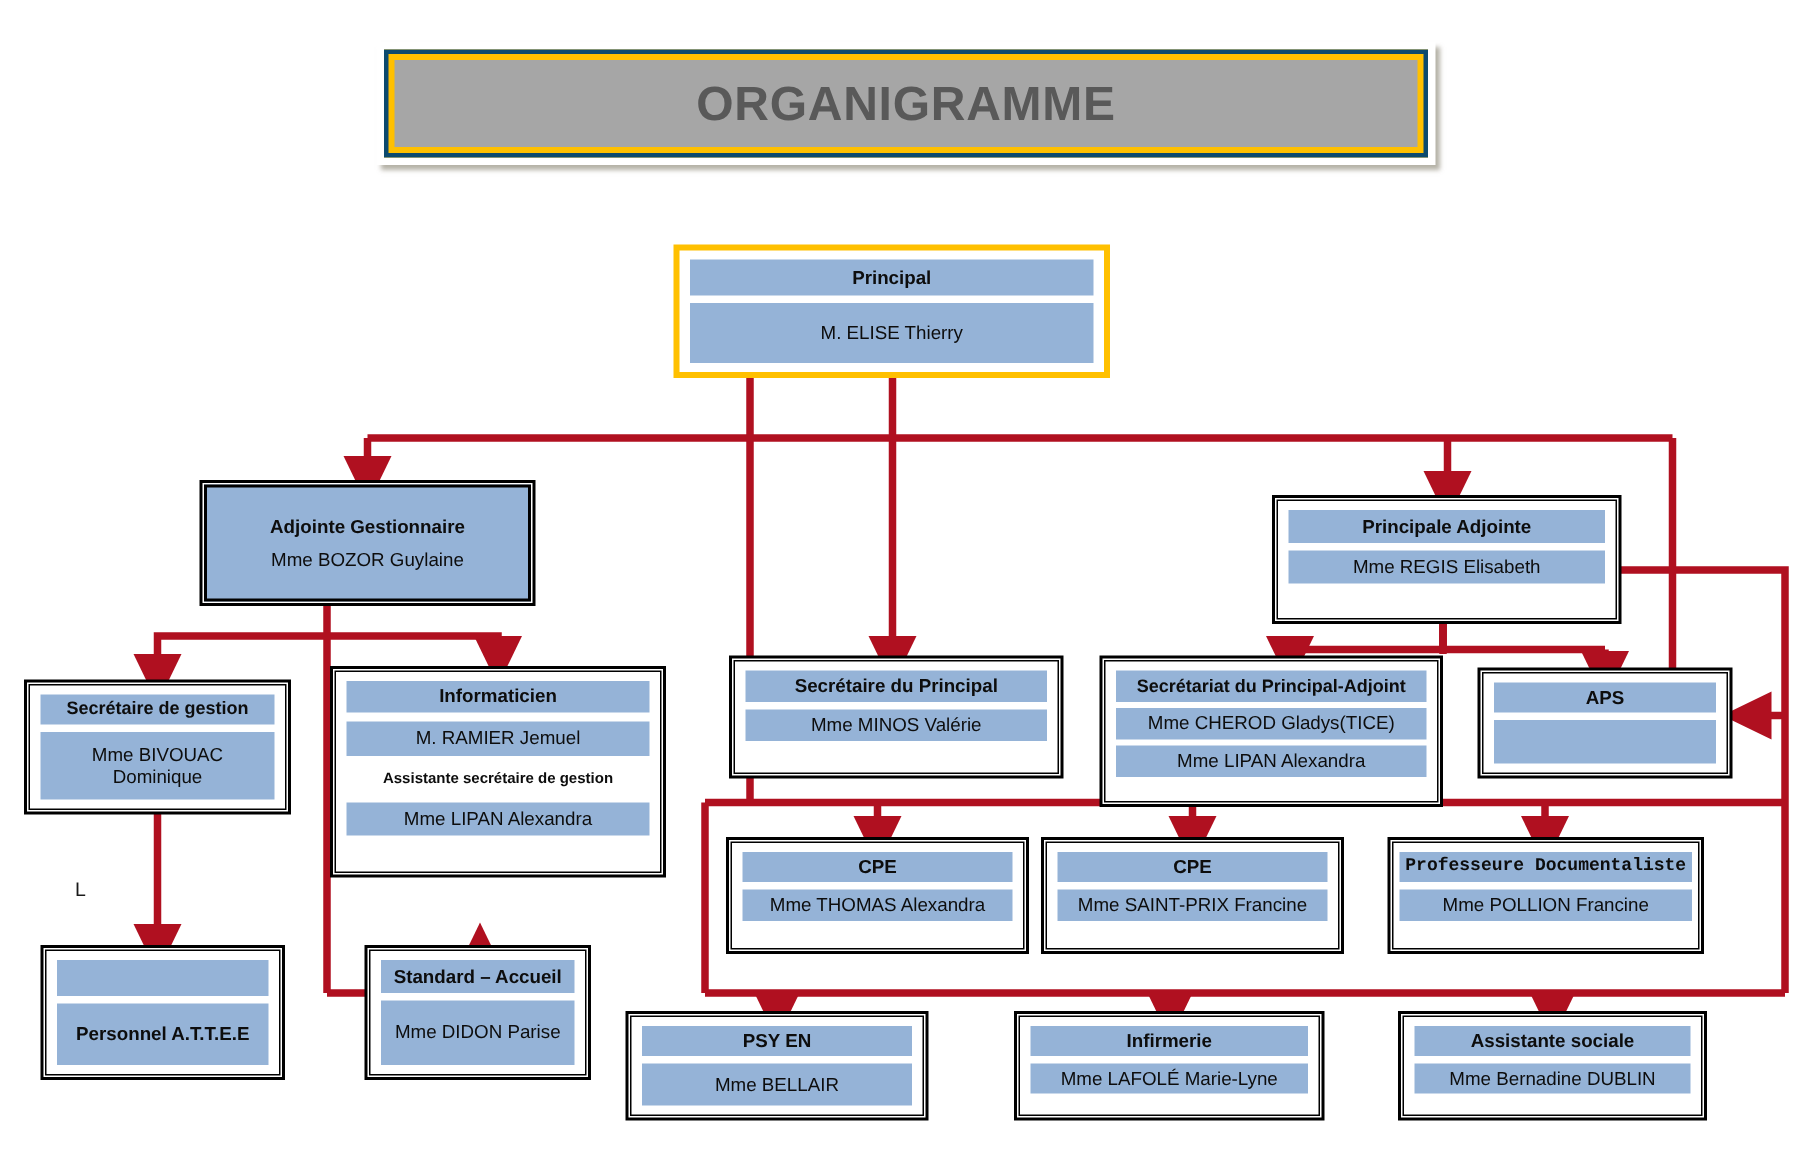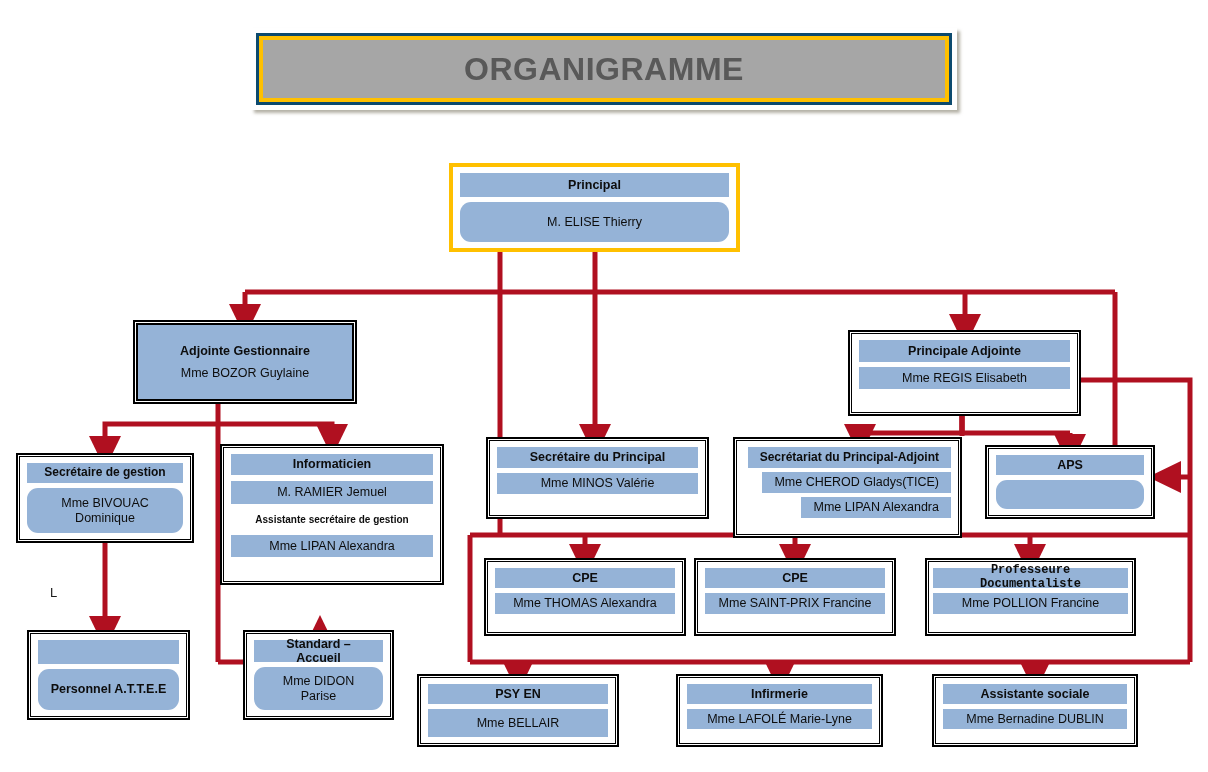--- a/index.html
+++ b/index.html
@@ -41,25 +41,25 @@
   .node.solidblue{background:#95B3D7;border:2px solid #000;
     box-shadow:0 0 0 1px #ffffff, 0 0 0 3px #000000;}
   .node-inner{
     width:100%;height:100%;box-sizing:border-box;
     padding:6px 7px;display:flex;flex-direction:column;gap:5px;
   }
   .bar{
     background:#95B3D7;color:#0d0d0d;
     display:flex;align-items:center;justify-content:center;
     text-align:center;line-height:1.15;
-    font-size:12.5px;padding:3px 12px;box-sizing:border-box;
+    font-size:12.5px;padding:3px 1px;box-sizing:border-box;
   }
   .bar.b{font-weight:bold;}
   .bar.plain{background:transparent;font-weight:bold;}
-  .bar.grow{flex:1;border-radius:11px;}
+  .bar.grow{flex:1;}
   .bar.empty{min-height:20px;}
   .node.solidblue .bar{background:transparent;}
 
   
   #stray-L{
     position:absolute;left:50px;top:585px;font-size:13px;color:#1a1a1a;
   }
 </style>
 </head>
 <body>
@@ -157,21 +157,21 @@
   </div>
 
   <div class="node dbl" style="left:489px;top:440px;width:217px;height:76px;">
     <div class="node-inner">
       <div class="bar b" style="height:21px;">Secrétaire du Principal</div>
       <div class="bar" style="height:21px;">Mme MINOS Valérie</div>
     </div>
   </div>
 
   <div class="node dbl" style="left:736px;top:440px;width:223px;height:95px;">
-    <div class="node-inner" style="gap:4px;align-items:flex-end;">
+    <div class="node-inner" style="gap:4px;">
       <div class="bar b" style="height:21px;font-size:12px;">Secrétariat du Principal-Adjoint</div>
       <div class="bar" style="height:21px;">Mme CHEROD Gladys(TICE)</div>
       <div class="bar" style="height:21px;">Mme LIPAN Alexandra</div>
     </div>
   </div>
 
   <div class="node dbl" style="left:988px;top:448px;width:164px;height:68px;">
     <div class="node-inner">
       <div class="bar b" style="height:20px;">APS</div>
       <div class="bar empty grow"></div>

